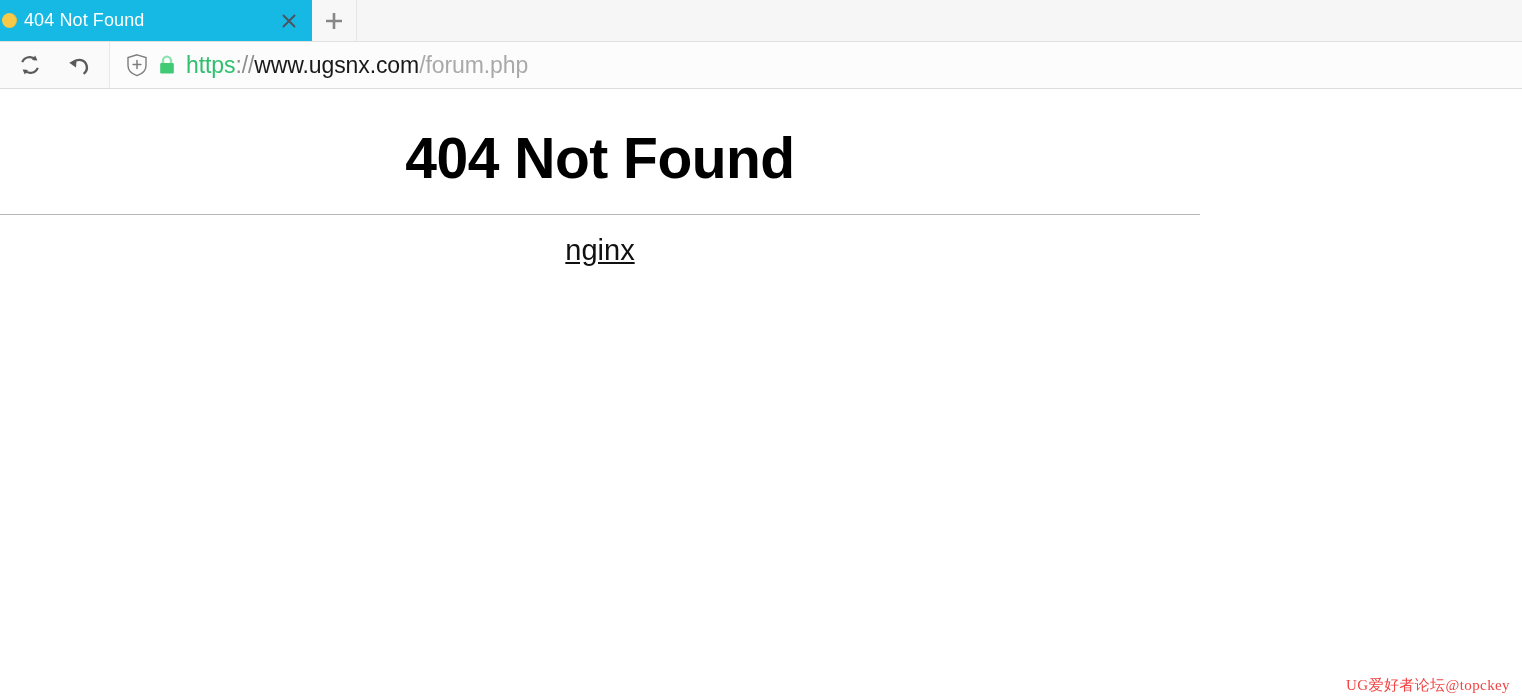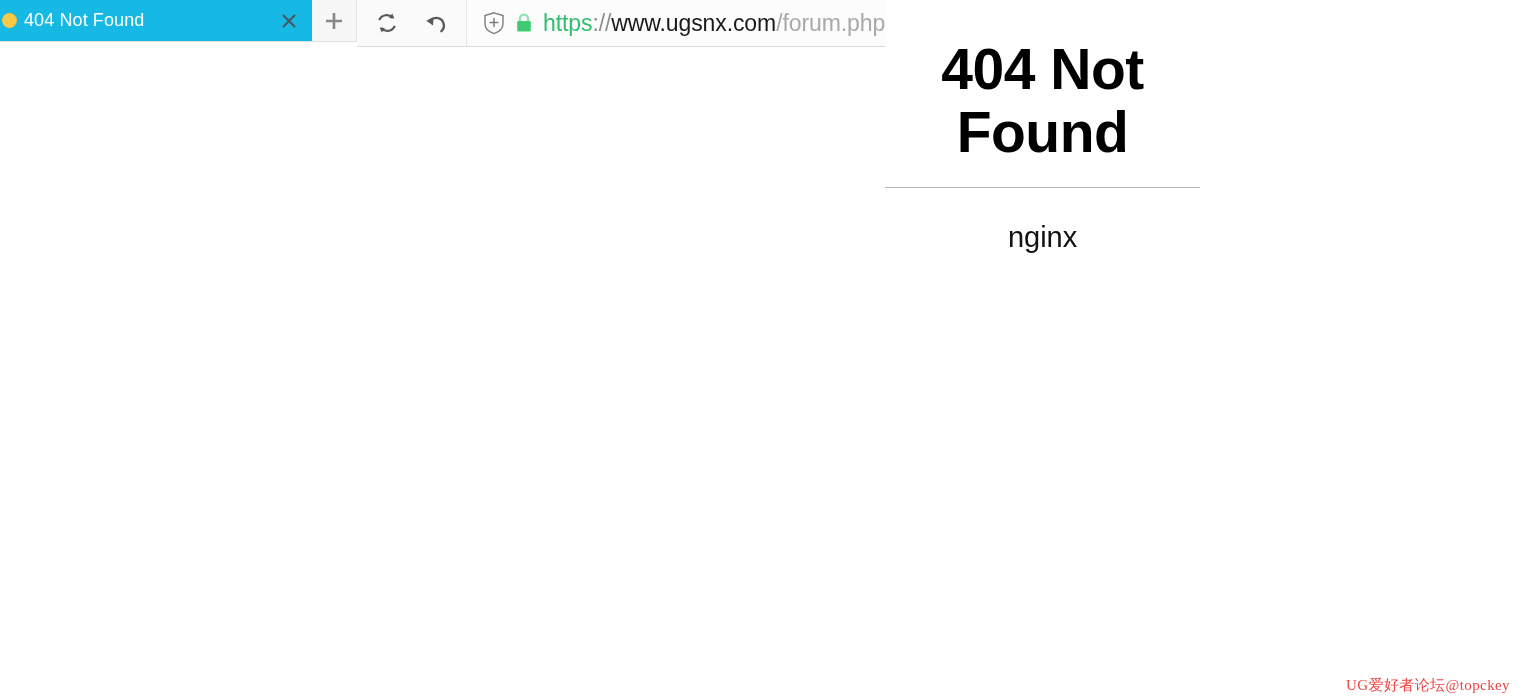--- a/index.html
+++ b/index.html
@@ -15,21 +15,21 @@
     font-family: "Liberation Sans", sans-serif;
     -webkit-font-smoothing: antialiased;
   }
 
   
   .browser {
     width: 1522px;
     height: 700px;
     position: relative;
     display: flex;
-    flex-direction: row;
+    flex-direction: column;
   }
 
   
   .tab-strip {
     height: 41px;
     background: #f4f4f4;
     display: flex;
     align-items: flex-end;
     position: relative;
     flex: 0 0 auto;
@@ -216,22 +216,23 @@
     border: 0;
     border-top: 1px solid #b6b6b6;
     margin: 0;
   }
   .server-sig {
     text-align: center;
     font-family: "Liberation Sans", sans-serif;
     font-size: 29px;
     color: #111111;
     padding: 18px 0 0 0;
-    margin: 14px;
+    margin: 0;
     line-height: 1.2;
+    text-decoration: underline;
   }
 
   
   .watermark {
     position: absolute;
     right: 12px;
     bottom: 5px;
     font-family: "Liberation Serif", serif;
     font-size: 15px;
     color: #ef4444;

